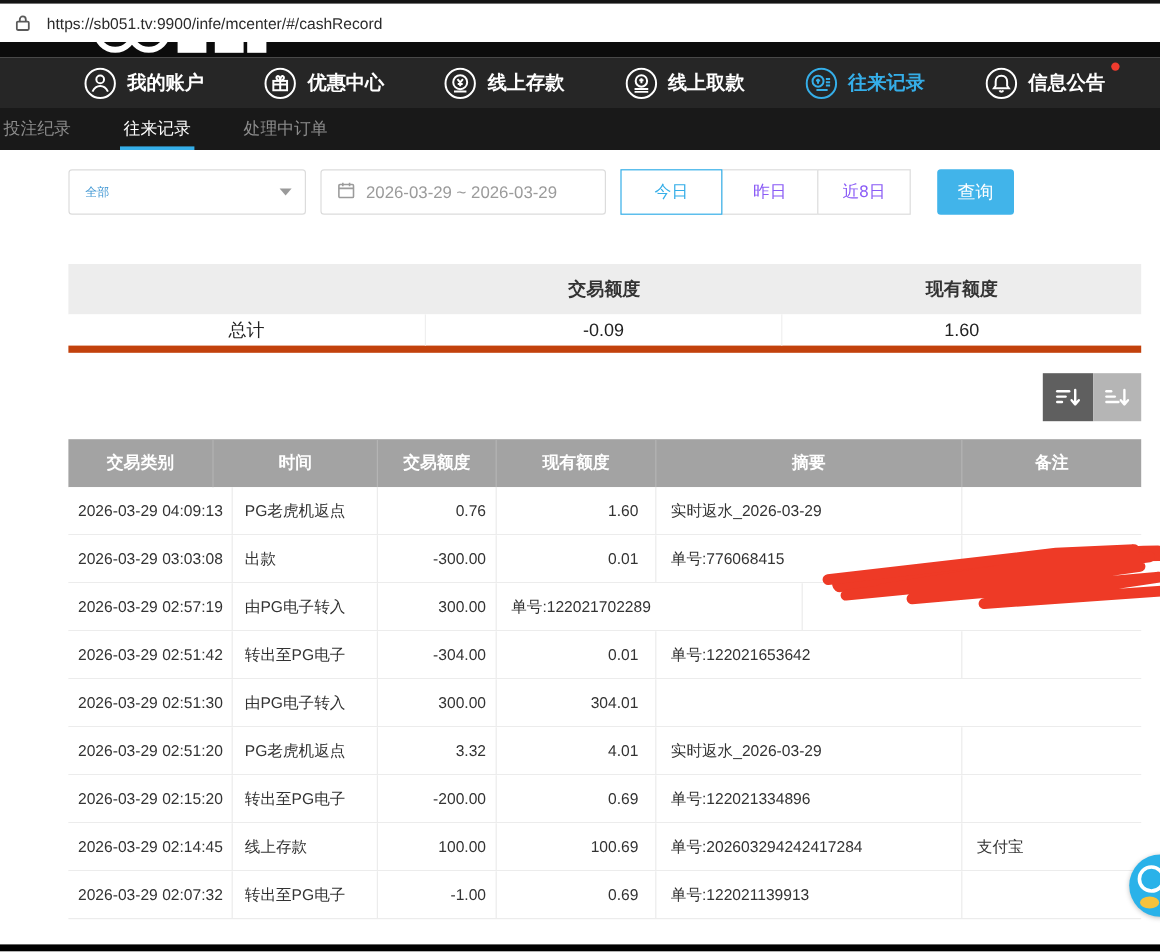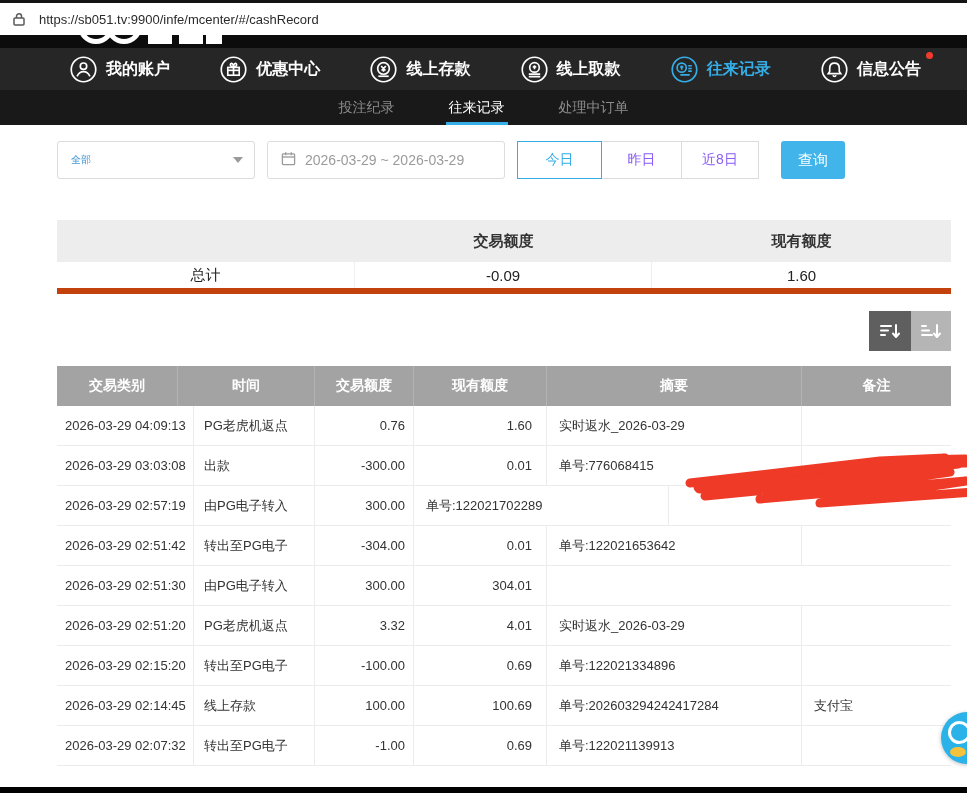--- a/index.html
+++ b/index.html
@@ -21,21 +21,21 @@
 
   
   .mainnav{height:42px;background:var(--nav-bg,#262626);display:flex;align-items:center;justify-content:space-between;padding:0 46px 0 70px}
   .nav-item{display:flex;align-items:center;gap:9px;color:#fff;font-size:16px;font-weight:bold;cursor:pointer;position:relative;white-space:nowrap}
   .nav-item.active{color:var(--accent,#35aee8)}
   .nav-icon{display:flex;align-items:center}
   .nav-icon svg{display:block}
   .nav-badge{position:absolute;top:-4px;right:-12px;width:7px;height:7px;border-radius:50%;background:var(--badge-red,#f03b2e)}
 
   
-  .subnav{height:35px;background:var(--subnav-bg,#191919);display:flex;justify-content:center;gap:48px}
+  .subnav{height:35px;background:var(--subnav-bg,#191919);display:flex;gap:38px}
   .subtab{display:flex;align-items:center;color:#8d8d8d;font-size:14px;position:relative;cursor:pointer;padding:0 3px;white-space:nowrap}
   .subtab.active{color:#fff}
   .subtab.active::after{content:"";position:absolute;left:0;right:0;bottom:0;height:3px;background:var(--accent,#35aee8)}
 
   
   .content{width:894px;margin-left:57px;padding-top:16px}
 
   .filter-row{display:flex;height:38px;align-items:stretch}
   .select{width:198px;border:1px solid #dcdcdc;border-radius:3px;display:flex;align-items:center;padding:0 13px;color:#4197d3;font-size:10px;position:relative;cursor:pointer;background:#fff}
   .caret{position:absolute;right:11px;top:15px;width:0;height:0;border-left:5px solid transparent;border-right:5px solid transparent;border-top:6px solid #9a9a9a}
@@ -304,21 +304,21 @@
     <div class="cell c-time w-time">2026-03-29 02:51:20</div>
     <div class="cell c-type w-type">PG老虎机返点</div>
     <div class="cell c-amount w-amount">3.32</div>
     <div class="cell c-balance w-balance">4.01</div>
     <div class="cell c-summary w-summary">实时返水_2026-03-29</div>
     <div class="cell c-remark w-remark"></div>
   </div>
           <div class="trow">
     <div class="cell c-time w-time">2026-03-29 02:15:20</div>
     <div class="cell c-type w-type">转出至PG电子</div>
-    <div class="cell c-amount w-amount">-100.00</div>
+    <div class="cell c-amount w-amount">-200.00</div>
     <div class="cell c-balance w-balance">0.69</div>
     <div class="cell c-summary w-summary">单号:122021334896</div>
     <div class="cell c-remark w-remark"></div>
   </div>
           <div class="trow">
     <div class="cell c-time w-time">2026-03-29 02:14:45</div>
     <div class="cell c-type w-type">线上存款</div>
     <div class="cell c-amount w-amount">100.00</div>
     <div class="cell c-balance w-balance">100.69</div>
     <div class="cell c-summary w-summary">单号:202603294242417284</div>

